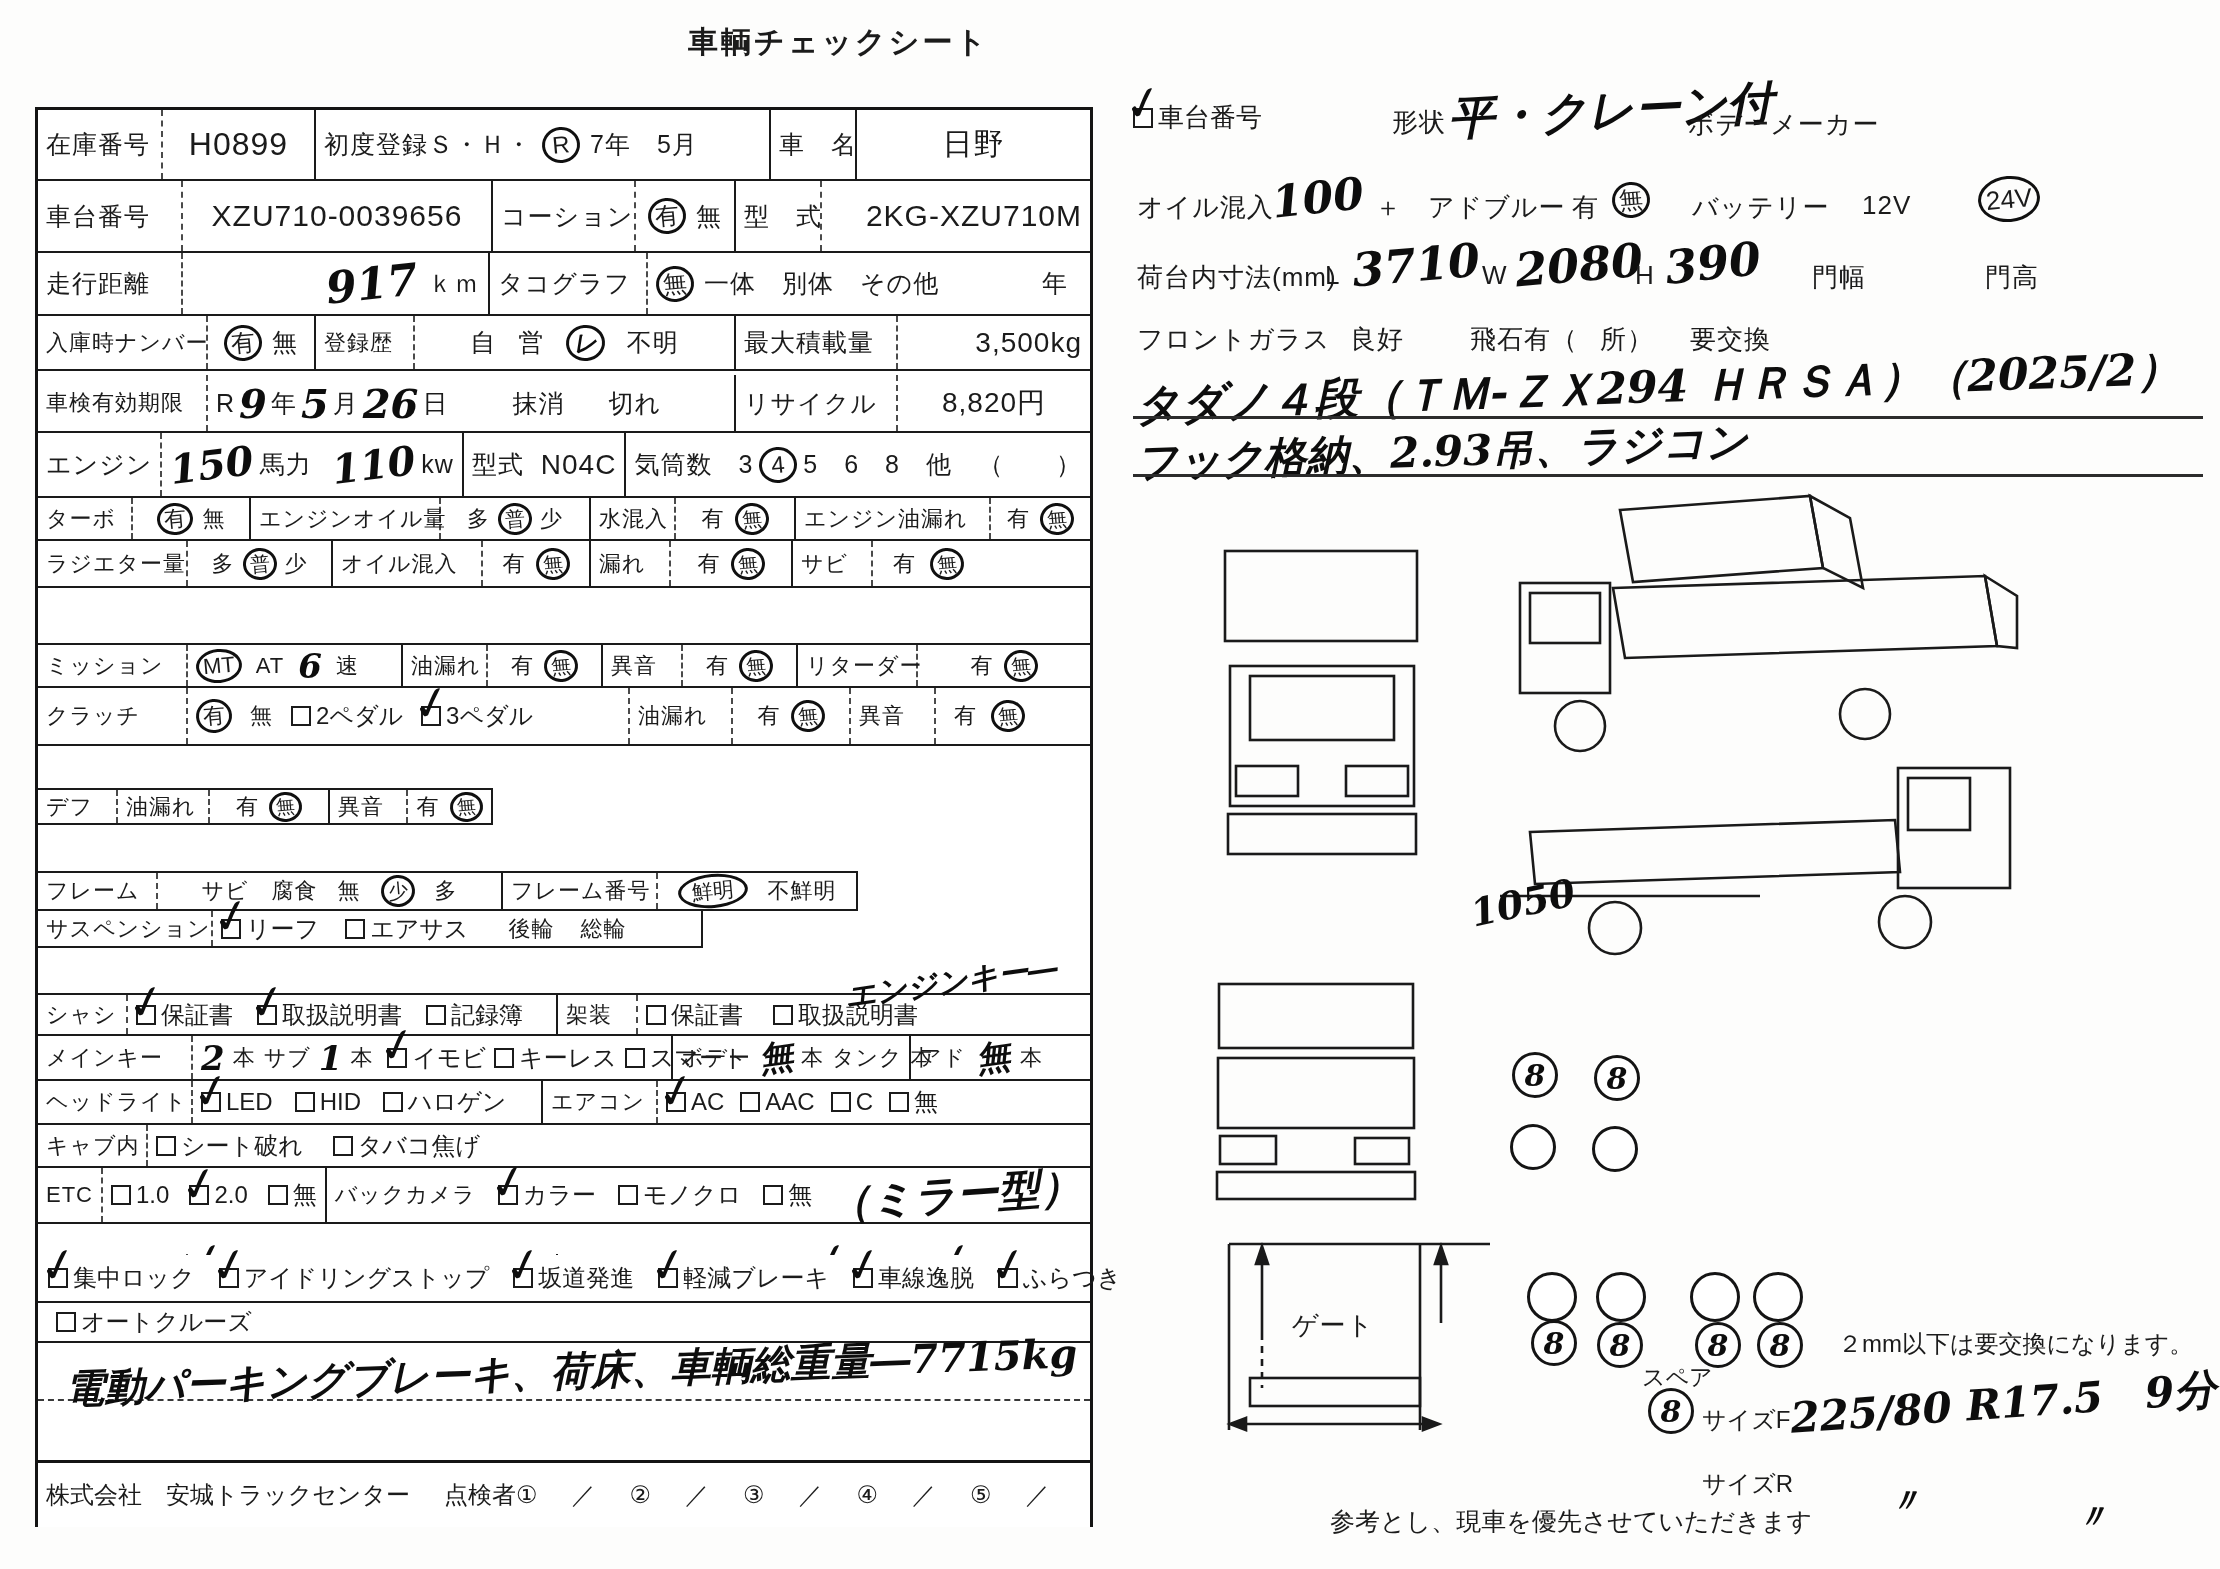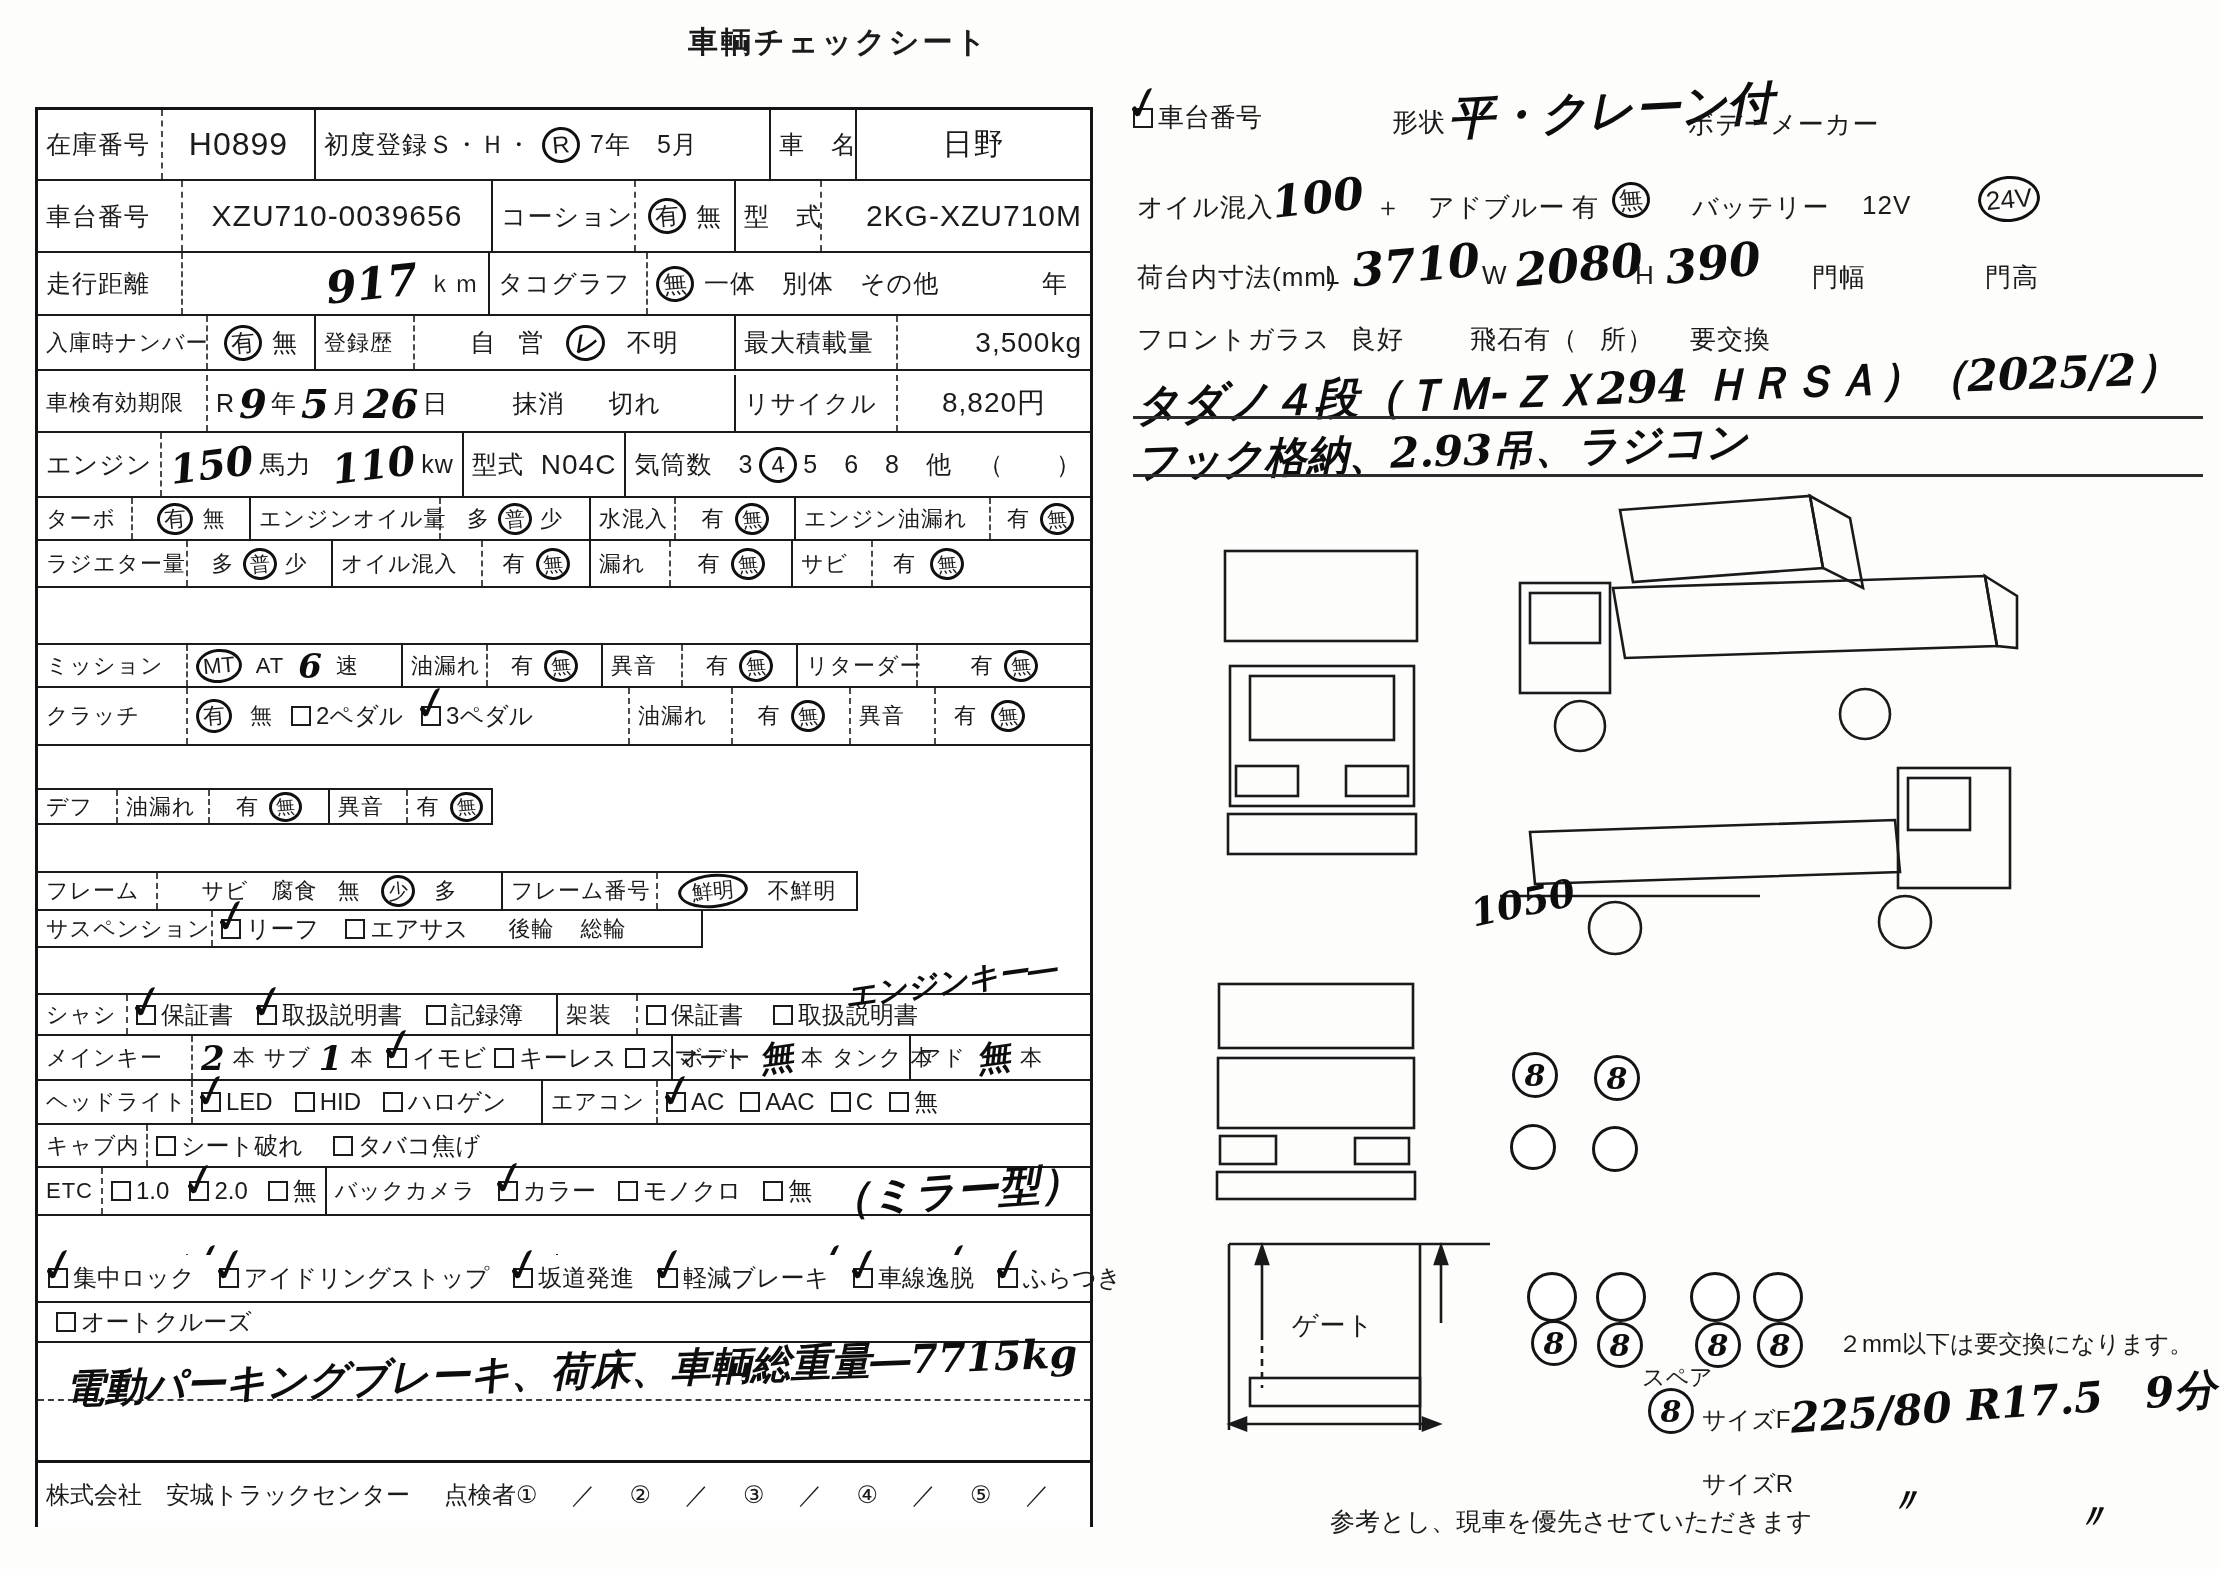--- a/index.html
+++ b/index.html
@@ -475,21 +475,21 @@
           <i class="bx"></i>
           <span>シート破れ</span>
         </span>
         <span class="chk">
           <i class="bx"></i>
           <span>タバコ焦げ</span>
         </span>
       </div>
   </div>
 
-  <div class="row" style="top:1058px;height:48px">
+  <div class="row" style="top:1058px;height:56px">
     <div class="cell bRd" style="width:70px">
         <span class="lbl sm">ETC</span>
       </div>
     <div class="cell bR" style="width:310px;gap:20px">
         <span class="chk">
           <i class="bx"></i>
           <span>1.0</span>
         </span>
         <span class="chk on">
           <i class="bx"></i>

